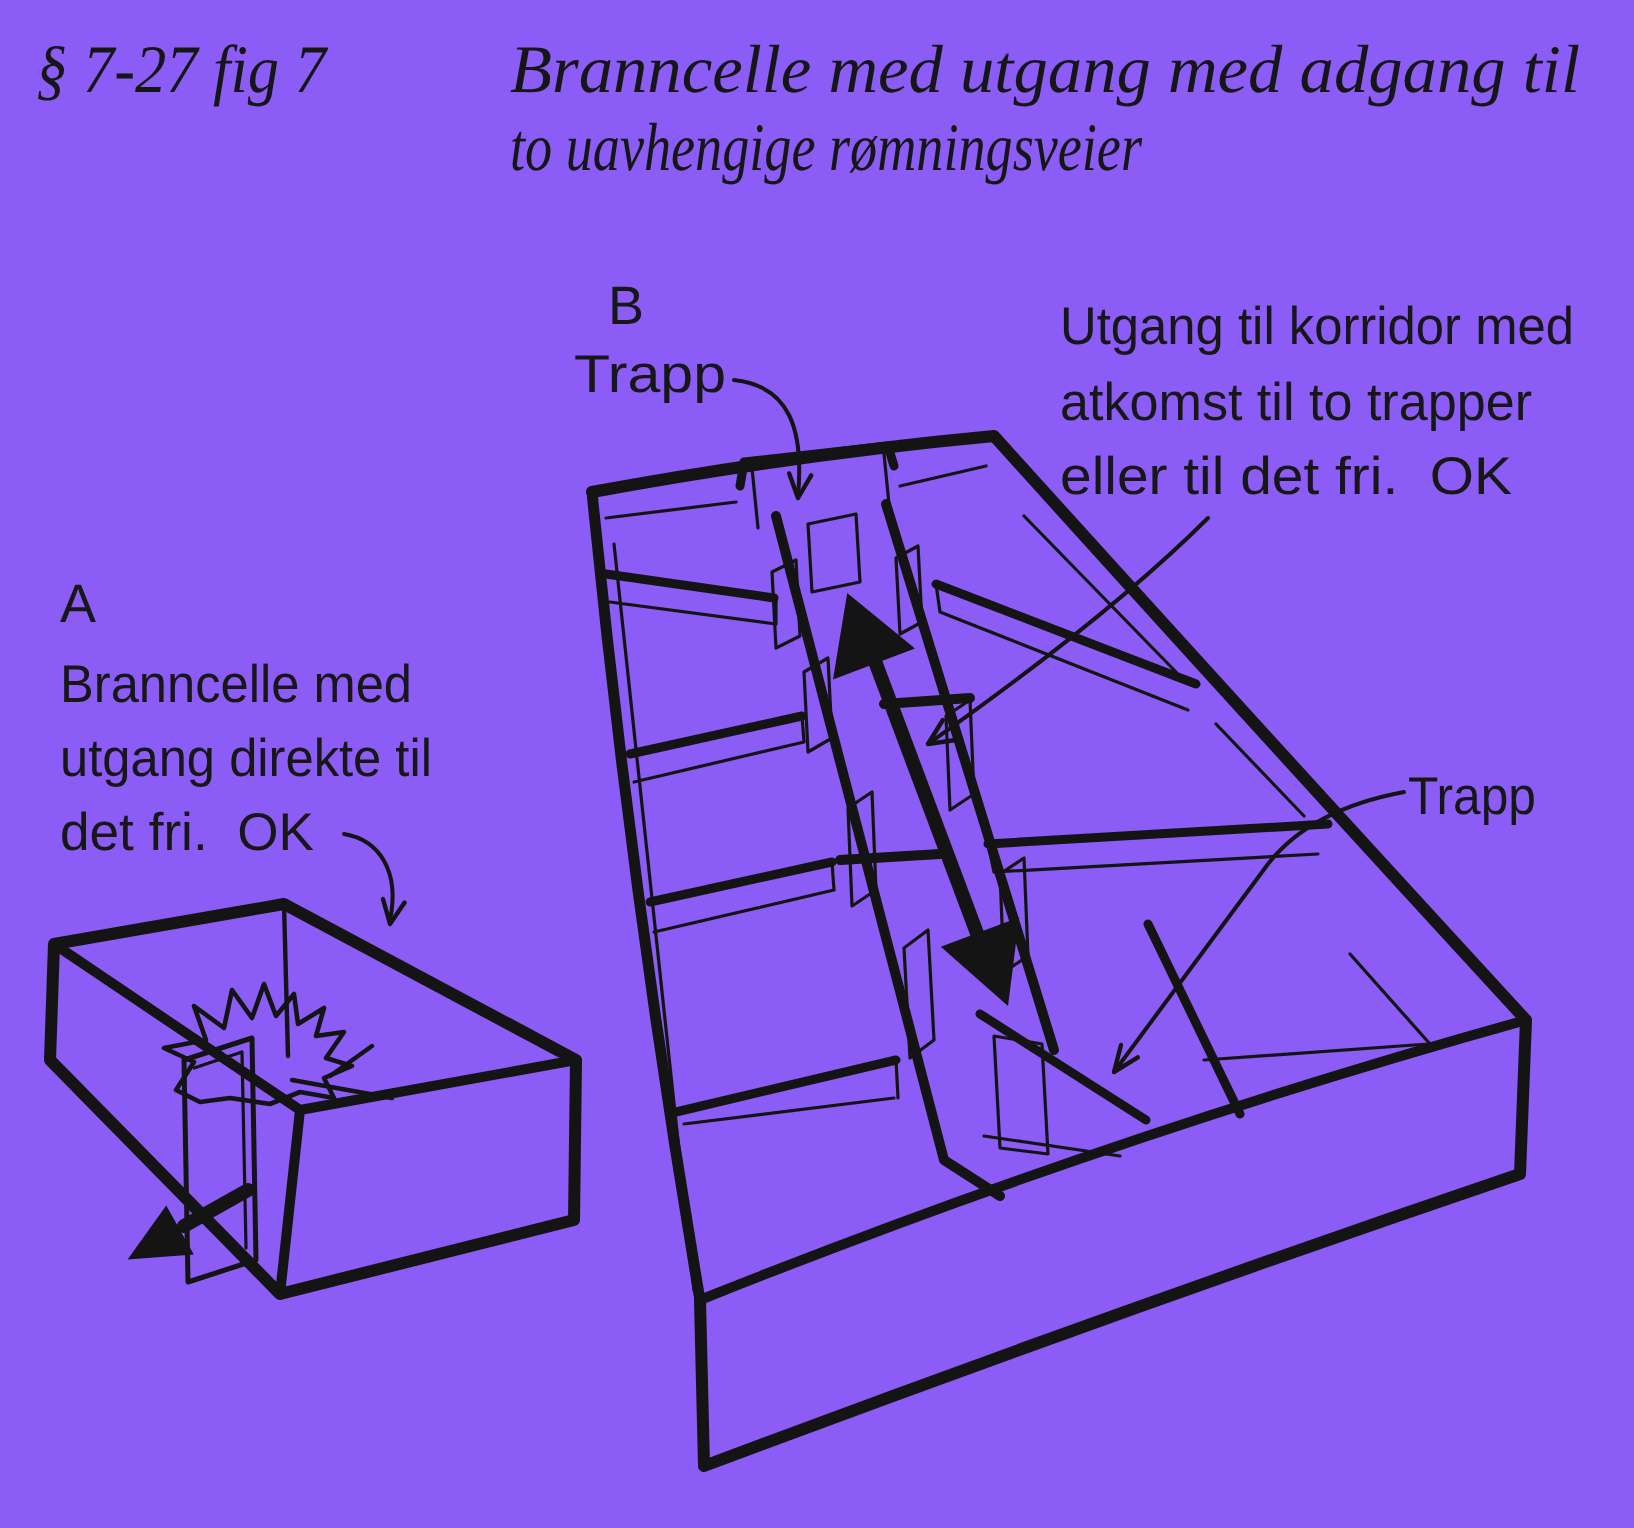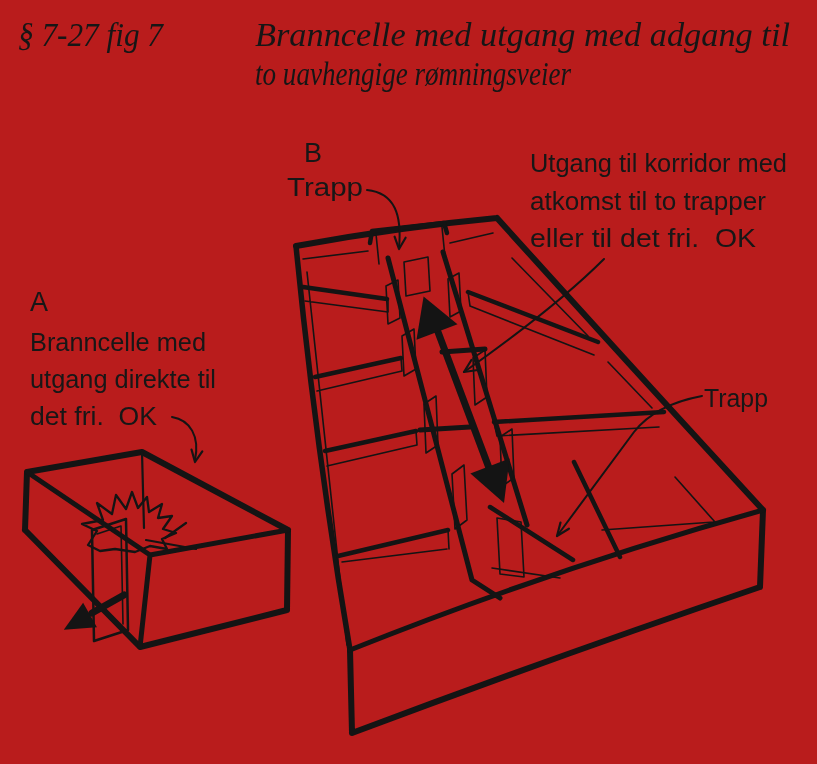--- a/index.html
+++ b/index.html
@@ -1,16 +1,16 @@
 <!DOCTYPE html>
 <html><head>
 <meta charset="utf-8">
 <style>
   html,body{margin:0;padding:0;background:#fff;}
-  .page{position:relative;width:817px;height:764px;background:#b91c1c;overflow:hidden;
+  .page{position:relative;width:817px;height:764px;background:#8b5cf6;overflow:hidden;
         font-family:"Liberation Sans",sans-serif;}
   svg{position:absolute;left:0;top:0;}
   svg *{vector-effect:none;}
   .ink{stroke:#141414;fill:none;stroke-linecap:round;stroke-linejoin:round;}
   .t-ref,.t-title{font:italic 34px "Liberation Serif",serif;fill:#161616;}
   .t-label{font:26.5px "Liberation Sans",sans-serif;fill:#171717;}
   .t-letter{font:27px "Liberation Sans",sans-serif;fill:#171717;}
 </style>
 </head>
 <body>

